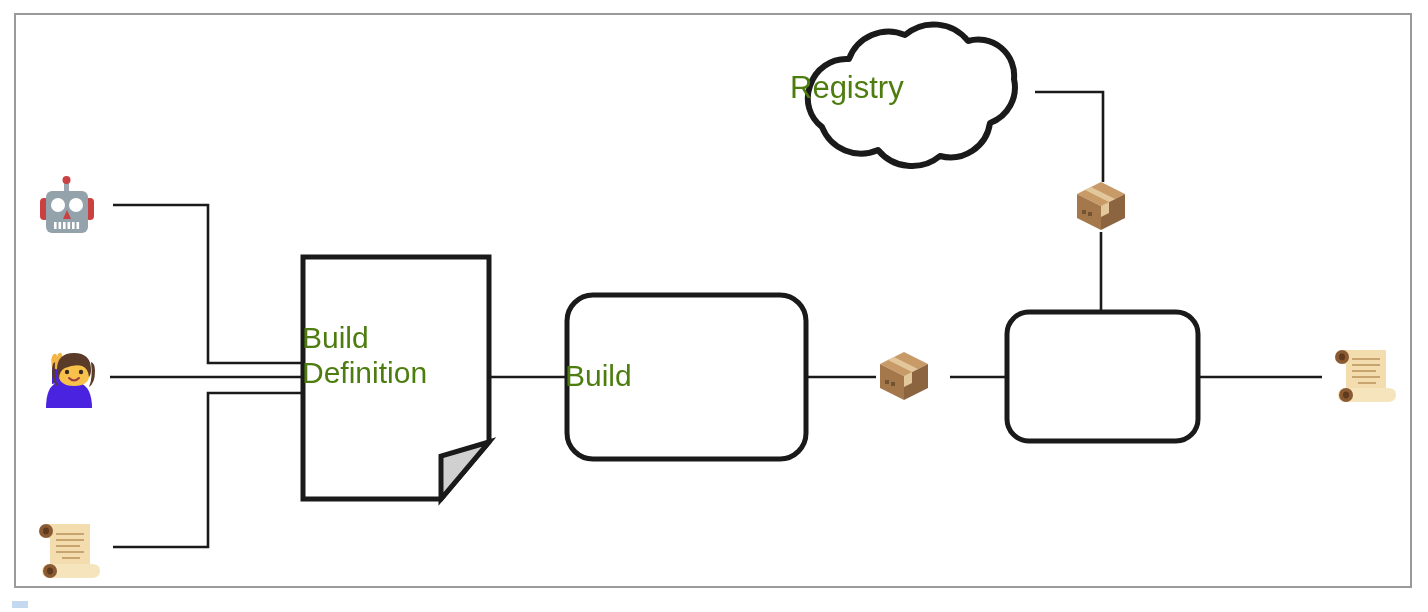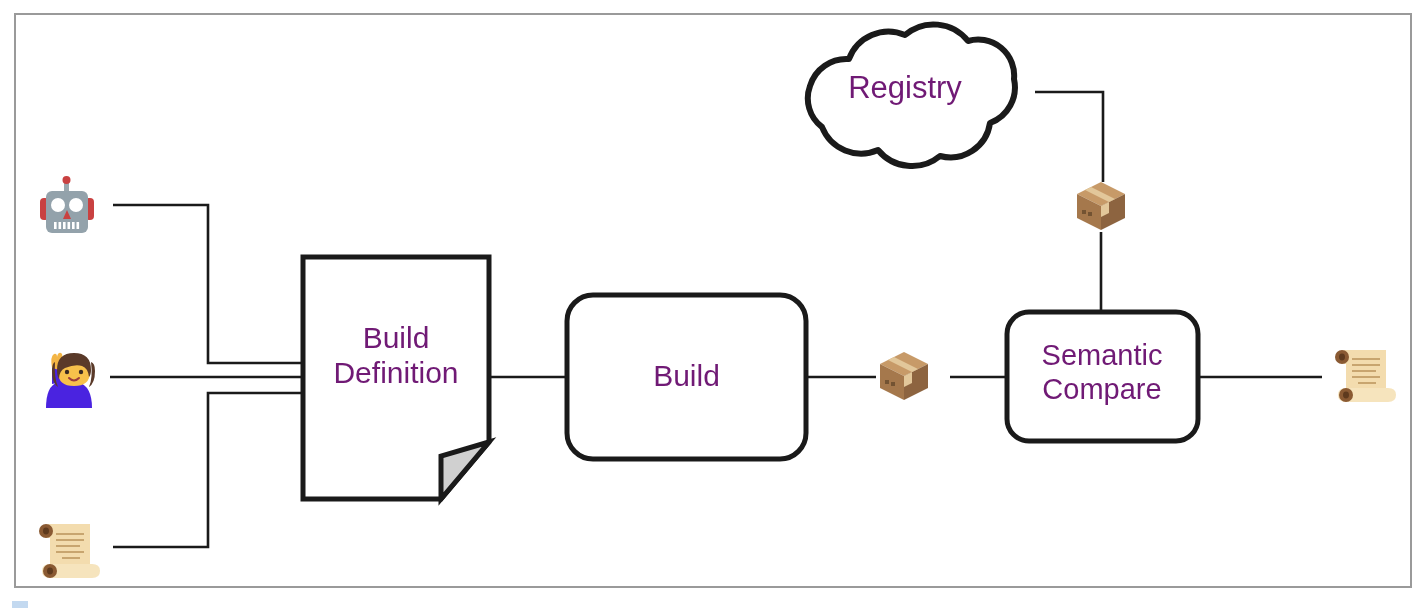--- a/index.html
+++ b/index.html
@@ -32,22 +32,21 @@
   #svg-layer {
     position: absolute;
     left: 0;
     top: 0;
     width: 1428px;
     height: 612px;
     pointer-events: none;
   }
   .node-label {
     position: absolute;
-    text-align: center;
-    color: #701a75;
+    color: #4d7c0f;
     font-family: "Liberation Sans", sans-serif;
     line-height: 1.18;
     white-space: pre-line;
     pointer-events: none;
     user-select: none;
   }
   #label-build-definition {
     left: 302px; top: 320px; width: 188px;
     font-size: 30px;
   }
@@ -210,20 +209,18 @@
       <ellipse cx="14" cy="51" rx="3" ry="3.4" fill="#5e3a1e"></ellipse>
     </g>
 
   </svg>
 
   <div class="node-label" id="label-build-definition">Build
 Definition</div>
 
   <div class="node-label" id="label-build">Build</div>
 
-  <div class="node-label" id="label-semantic-compare">Semantic
-Compare</div>
 
   <div class="node-label" id="label-registry">Registry</div>
 
   <div id="scroll-indicator"></div>
 
 </div>
 
 </body></html>

